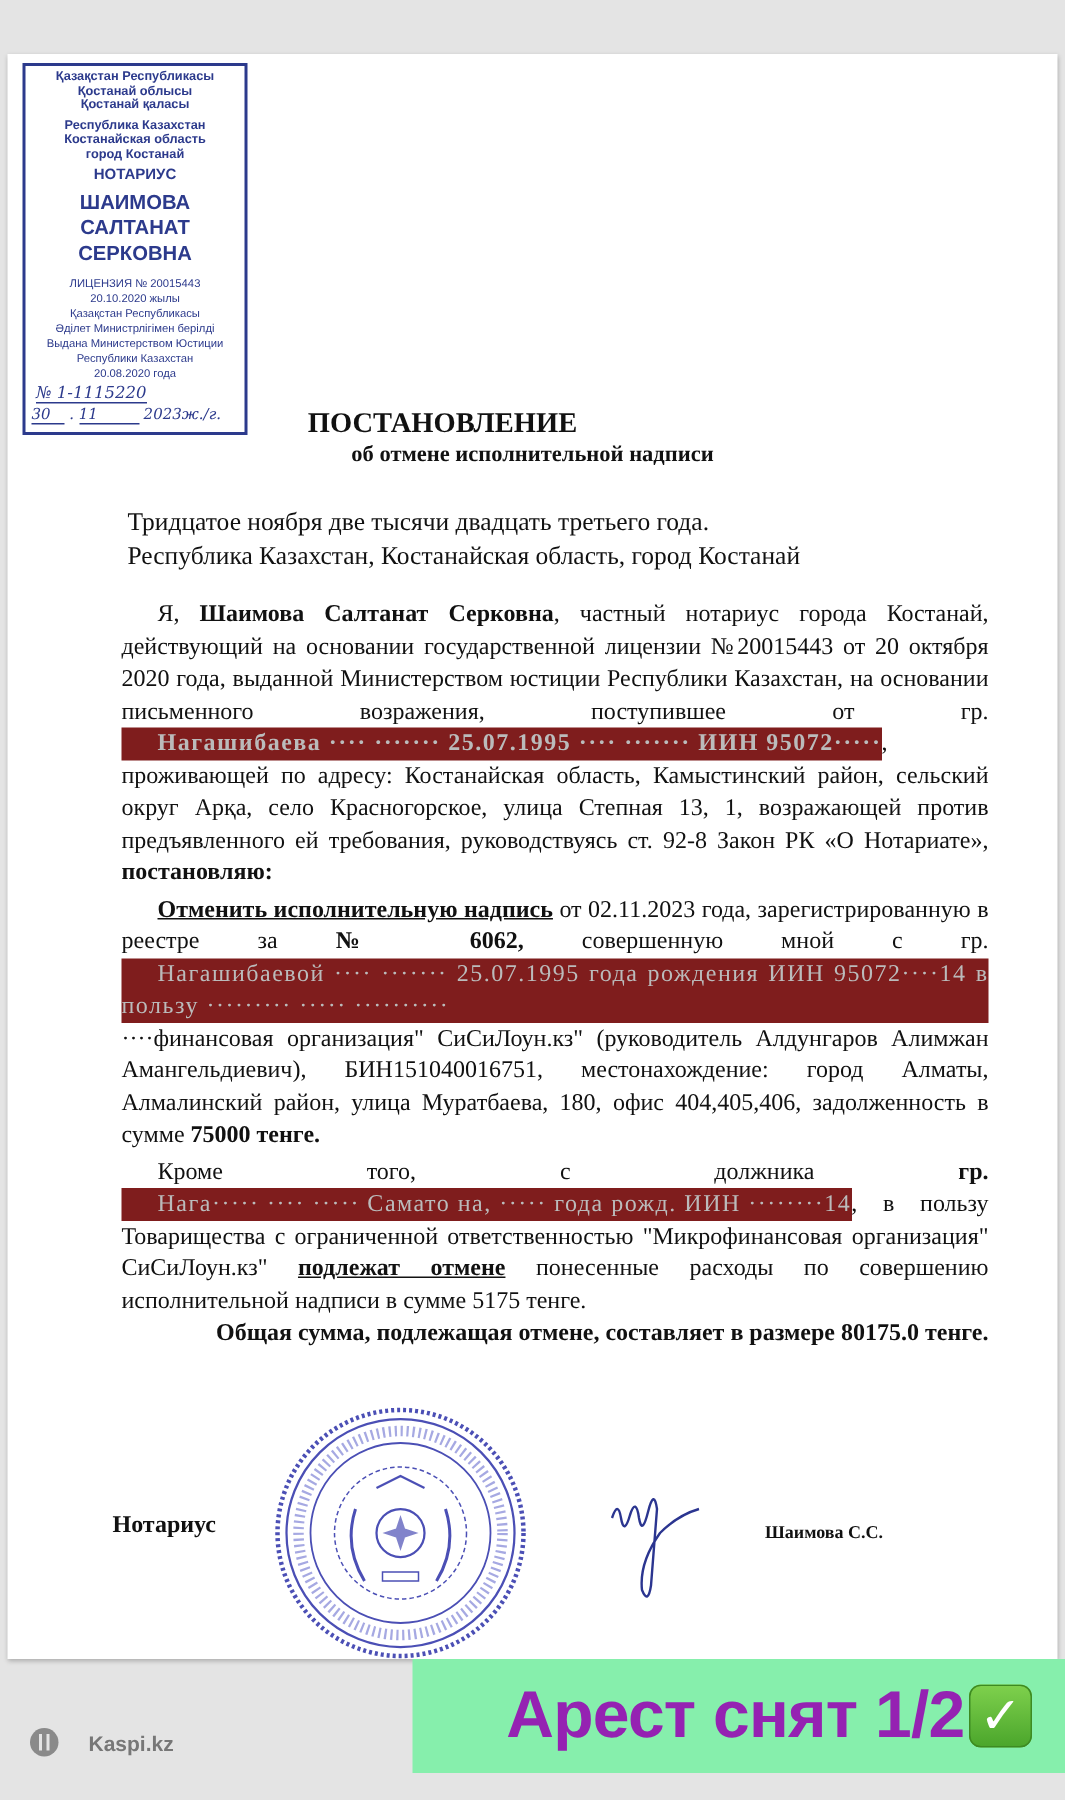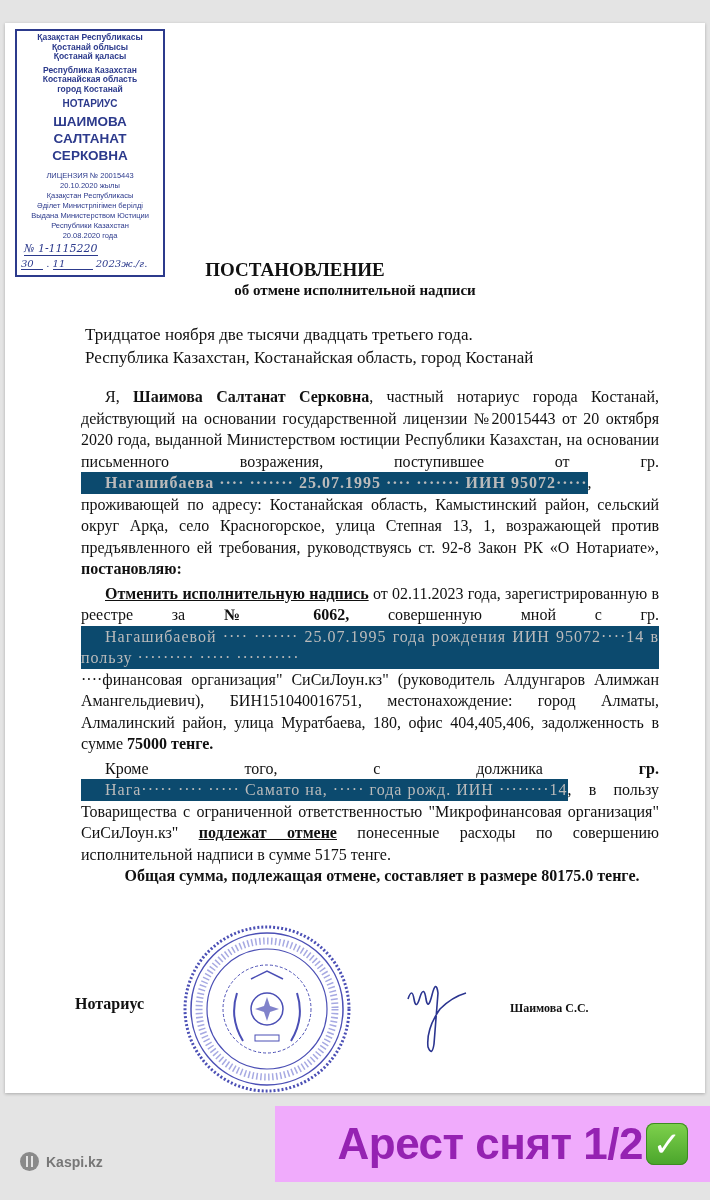--- a/index.html
+++ b/index.html
@@ -3,21 +3,21 @@
 <meta charset="utf-8">
 <style>
   html, body { margin: 0; padding: 0; }
   body {
     width: 710px; height: 1200px; overflow: hidden;
     background: #e4e4e4;
     font-family: "Liberation Serif", serif;
     position: relative;
   }
   .page {
-    position: absolute; left: 5px; top: 23px; width: 700px; height: 1070px;
+    position: absolute; left: 5px; top: 36px; width: 700px; height: 1070px;
     background: #fff;
     box-shadow: 0 1px 3px rgba(0,0,0,0.25);
   }
   .stamp {
     position: absolute; left: 10px; top: 6px; width: 150px; height: 248px;
     border: 2px solid #2c3a8c;
     color: #2c3a8c;
     font-family: "Liberation Sans", sans-serif;
     text-align: center;
     box-sizing: border-box;
@@ -41,41 +41,41 @@
   .place {
     position: absolute; left: 80px; top: 300px; font-size: 17px; color: #111; line-height: 23px;
   }
   .body {
     position: absolute; left: 76px; top: 363px; width: 578px;
     font-size: 16px; line-height: 21.5px; color: #111; text-align: justify;
   }
   .body p { margin: 0; }
   .body .indent { text-indent: 24px; }
   .body .para2 { margin-top: 3px; }
-  .redact { display: inline-block; background: #0c4a6e; color: #bbb; letter-spacing: 1px; }
+  .redact { display: inline-block; background: #7f1d1d; color: #bbb; letter-spacing: 1px; }
   .u { text-decoration: underline; font-weight: bold; }
   .b { font-weight: bold; }
-  .total { font-weight: bold; margin-top: 3px; text-indent: 24px; text-align: center; }
+  .total { font-weight: bold; margin-top: 3px; text-indent: 24px; text-align: right; }
   .sig-row {
     position: absolute; left: 0; top: 900px; width: 700px; height: 170px;
   }
   .sig-label { position: absolute; left: 70px; top: 72px; font-size: 16px; font-weight: bold; color: #111; }
   .sig-name { position: absolute; left: 505px; top: 78px; font-size: 12px; font-weight: bold; color: #111; }
   .seal { position: absolute; left: 176px; top: 0px; width: 172px; height: 172px; }
   .signature { position: absolute; left: 395px; top: 36px; width: 70px; height: 100px; }
   .footer-logo {
     position: absolute; left: 20px; top: 1152px;
     font-family: "Liberation Sans", sans-serif; font-weight: bold; font-size: 14px; color: #777;
-    display: flex; align-items: center; gap: 7px;
+    display: flex; align-items: center; gap: 20px;
   }
   .logo-icon { width: 19px; height: 19px; border-radius: 50%; background: #8a8a8a; position: relative; }
   .logo-icon::after { content: ""; position: absolute; left: 6px; top: 4px; width: 7px; height: 11px; border-left: 2px solid #e4e4e4; border-right: 2px solid #e4e4e4; box-sizing: border-box; }
   .banner {
     position: absolute; left: 275px; top: 1106px; width: 435px; height: 76px;
-    background: #f0abfc;
+    background: #86efac;
     display: flex; align-items: center; justify-content: flex-end; padding-right: 22px; box-sizing: border-box;
   }
   .banner-text {
     font-family: "Liberation Sans", sans-serif; font-weight: bold; font-size: 44px; color: #9522b2;
     letter-spacing: -0.5px;
   }
   .check-icon {
     width: 42px; height: 42px; margin-left: 3px; border-radius: 8px;
     background: linear-gradient(#7fd14d, #4aa52b);
     display: flex; align-items: center; justify-content: center;

